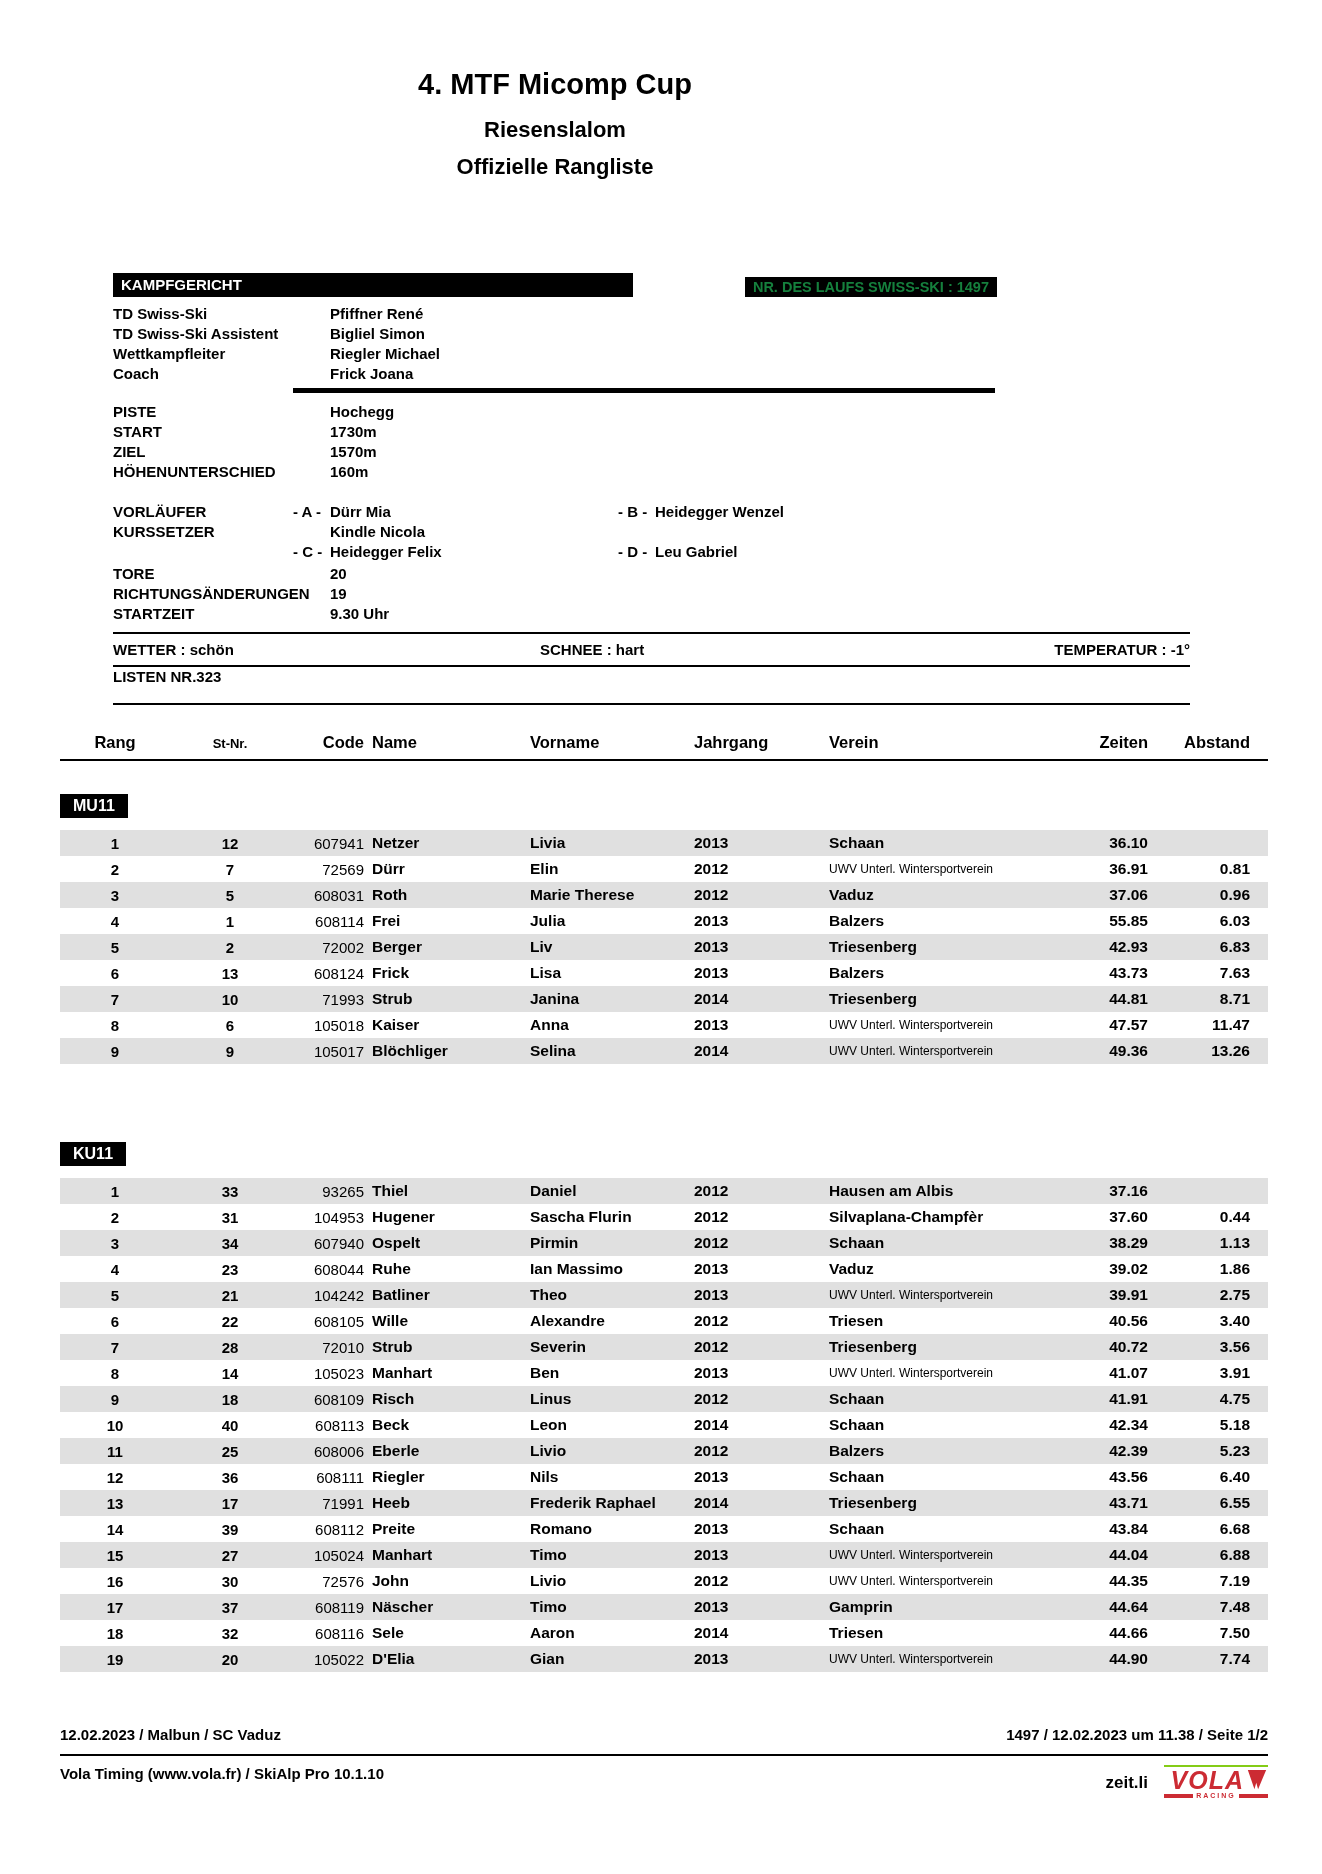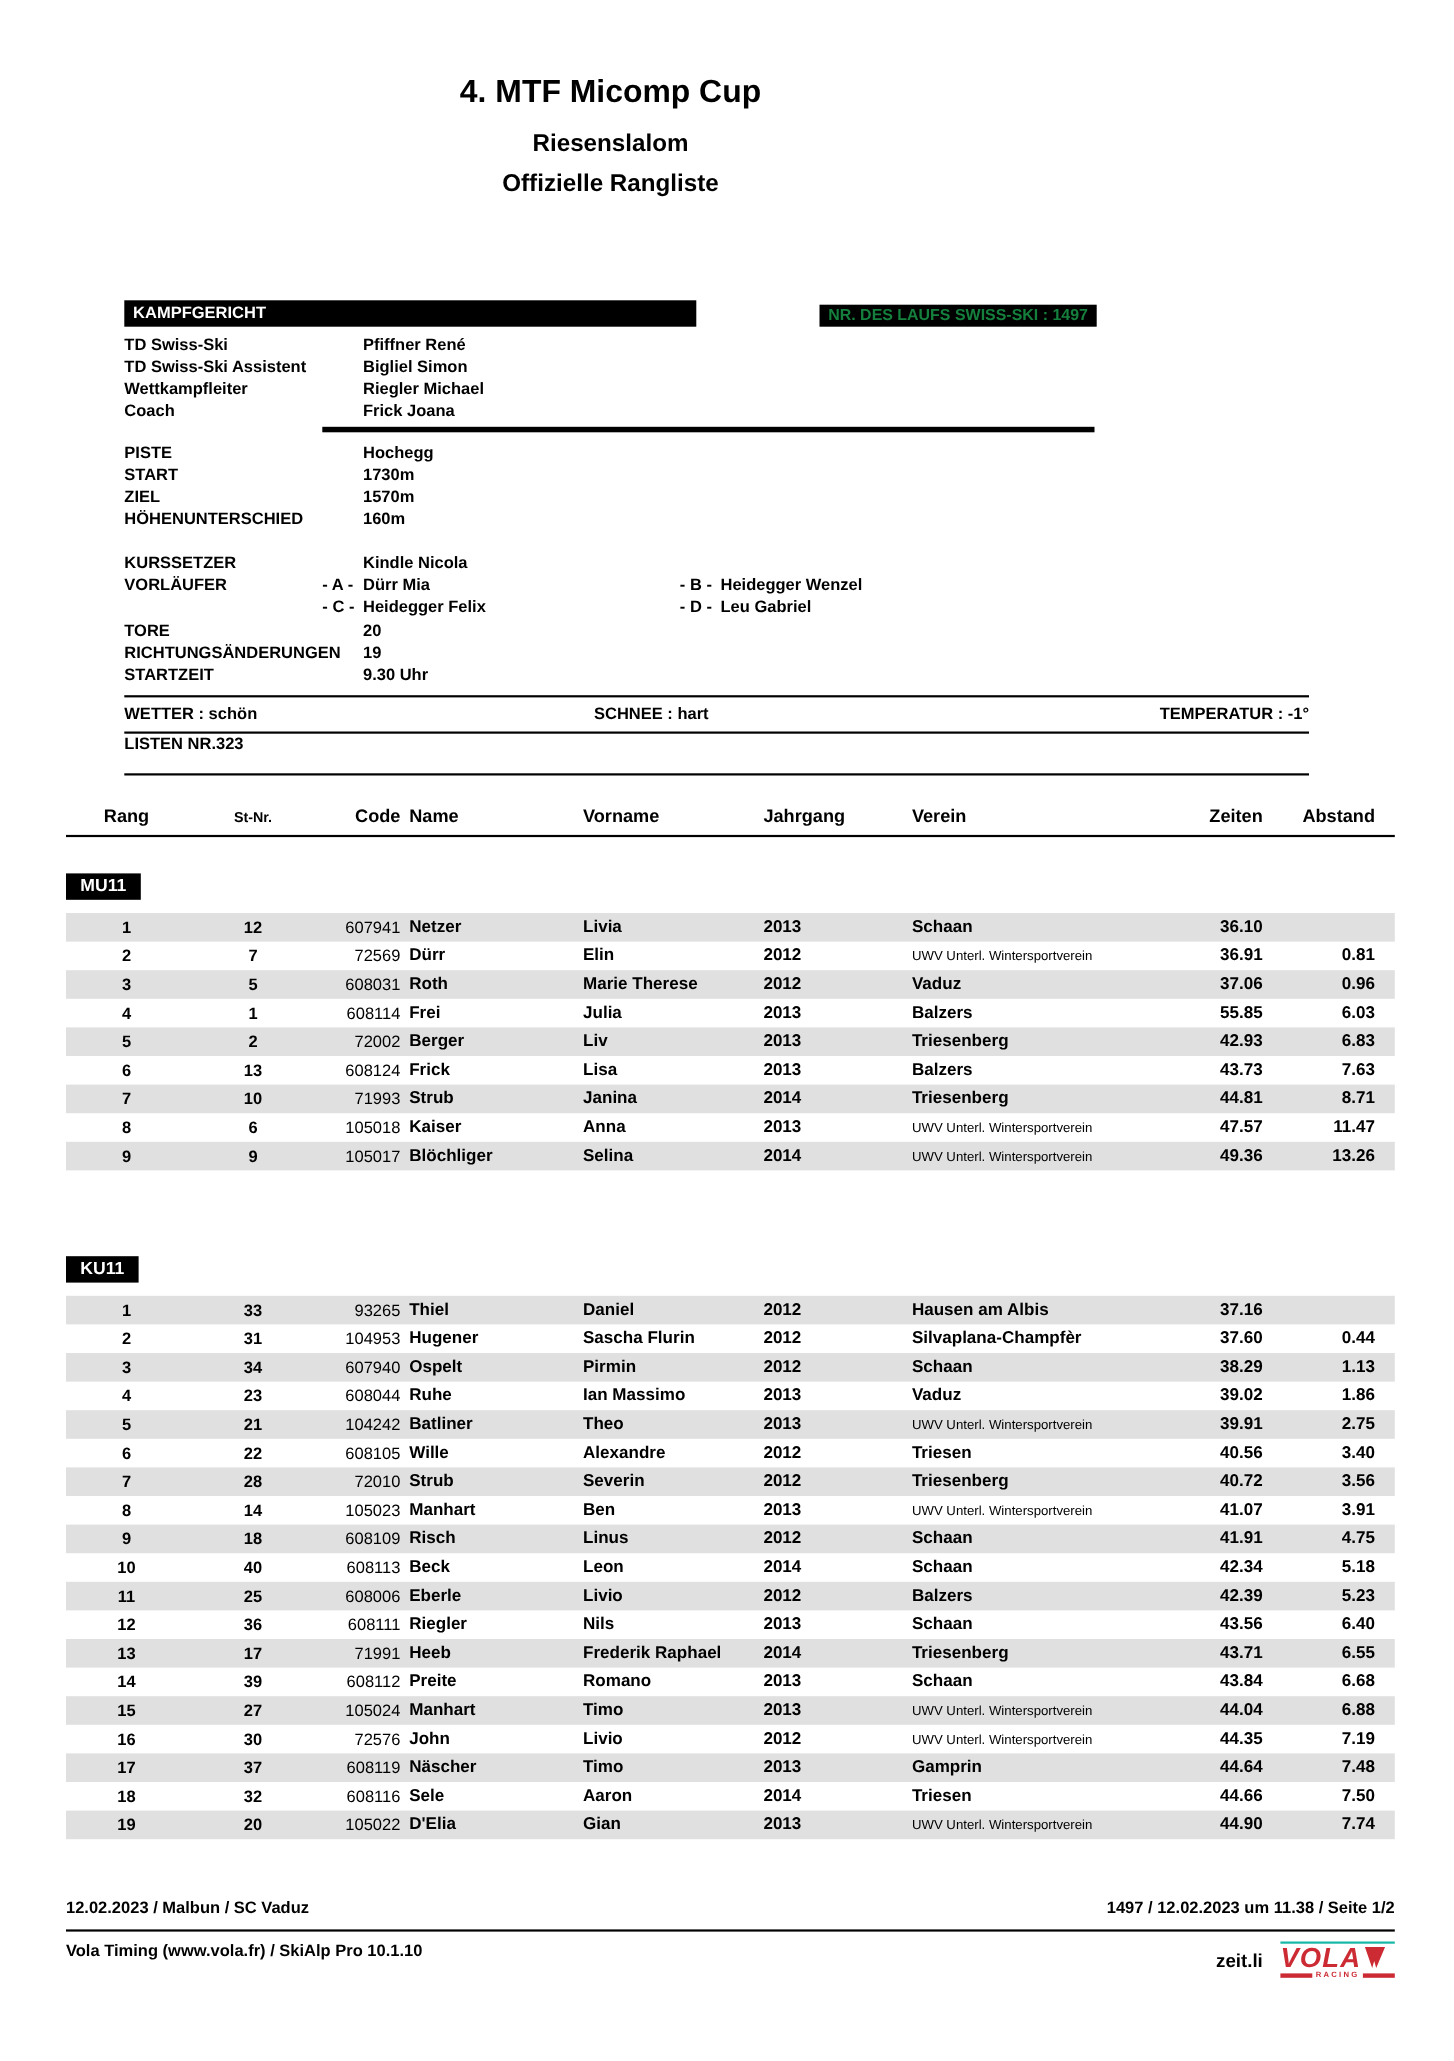--- a/index.html
+++ b/index.html
@@ -70,21 +70,21 @@
   .club-small{font-size:12px !important;font-weight:normal !important;}
 
   
   .footer{position:absolute;top:1726px;left:60px;width:1208px;font-weight:bold;font-size:15px;}
   .f-row1{display:flex;justify-content:space-between;}
   .f-hr{height:2px;background:#000;margin-top:11px;}
   .f-row2{display:flex;justify-content:space-between;align-items:flex-start;margin-top:9px;}
   .f-right{display:flex;align-items:flex-start;gap:16px;}
   .zeitli{font-size:17px;margin-top:8px;}
   .vola-logo{display:inline-flex;flex-direction:column;width:104px;}
-  .vola-top{display:flex;align-items:flex-start;border-top:2px solid #14b8a6;padding-top:1px;}
+  .vola-top{display:flex;align-items:flex-start;border-top:2px solid #84cc16;padding-top:1px;justify-content:flex-end;}
   .vola-word{color:#cc2b33;font-style:italic;font-weight:900;font-size:25px;
              letter-spacing:1px;line-height:24px;}
   .vola-shield{margin-left:2px;margin-top:1px;}
   .vola-racing-row{display:flex;align-items:center;gap:3px;margin-top:0;}
   .vola-racing-row .bar{height:4px;background:#cc2b33;flex:1;}
   .vola-racing{color:#cc2b33;font-size:7px;font-weight:bold;letter-spacing:2px;line-height:8px;}
 </style>
 </head>
 <body>
 
@@ -136,30 +136,30 @@
         <span class="info-value">1570m</span>
       </div>
       <div class="info-row">
         <span class="info-label">HÖHENUNTERSCHIED</span>
         <span class="info-value">160m</span>
       </div>
     </div>
 
     <div class="setter-rows">
       <div class="info-row">
-        <span class="fore-label">KURSSETZER</span>
-        <span class="fore-tag"></span>
-        <span class="info-value">Kindle Nicola</span>
-      </div>
-      <div class="info-row">
         <span class="fore-label">VORLÄUFER</span>
         <span class="fore-tag">- A -</span>
         <span class="fore-name">Dürr Mia</span>
         <span class="fore-tag">- B -</span>
         <span class="fore-name">Heidegger Wenzel</span>
+      </div>
+      <div class="info-row">
+        <span class="fore-label">KURSSETZER</span>
+        <span class="fore-tag"></span>
+        <span class="info-value">Kindle Nicola</span>
       </div>
       <div class="info-row">
         <span class="fore-label"></span>
         <span class="fore-tag">- C -</span>
         <span class="fore-name">Heidegger Felix</span>
         <span class="fore-tag">- D -</span>
         <span class="fore-name">Leu Gabriel</span>
       </div>
     </div>
 

